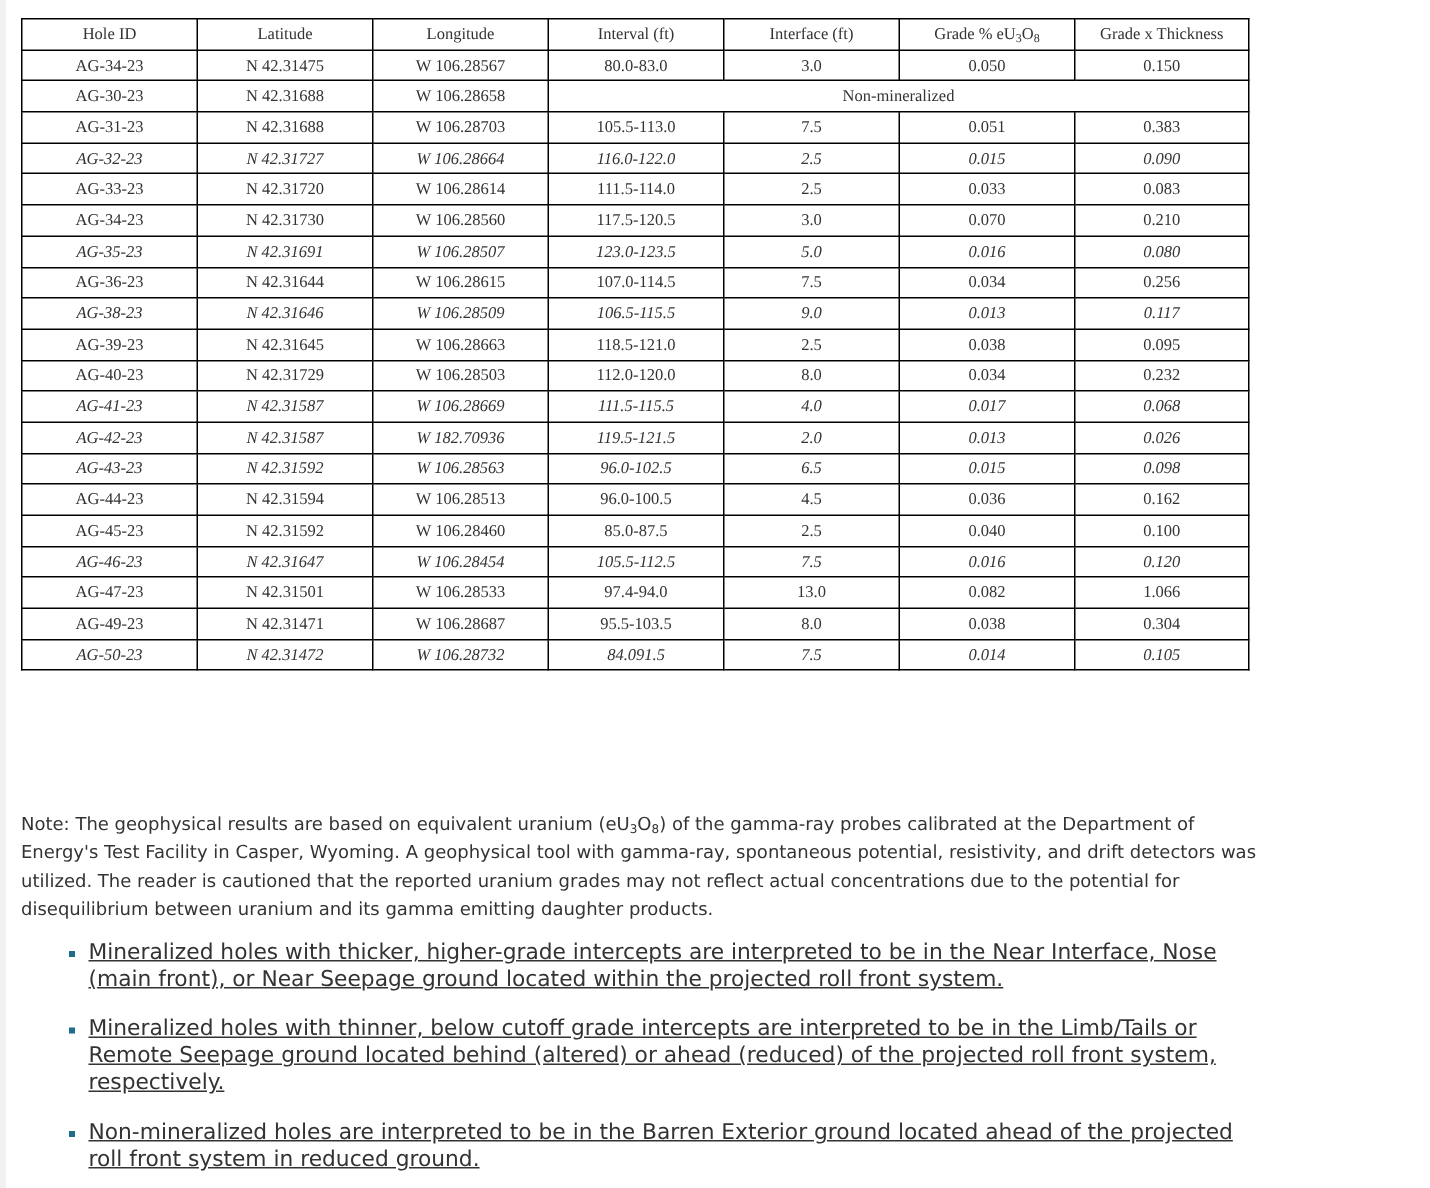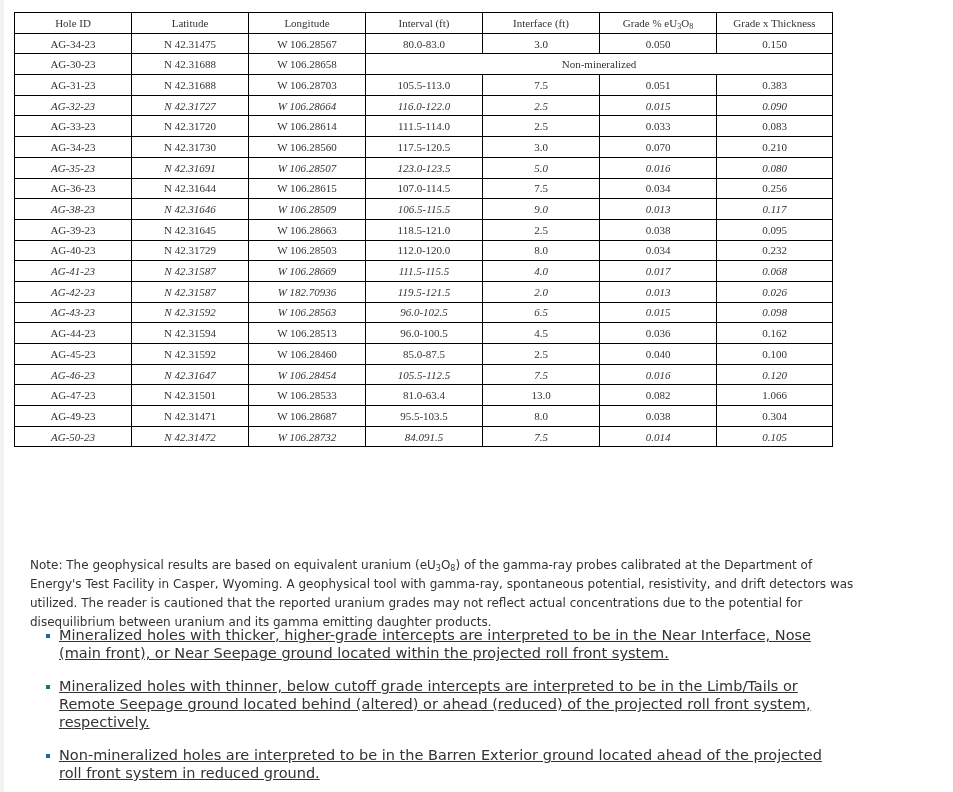--- a/index.html
+++ b/index.html
@@ -58,21 +58,21 @@
       line-height: 0;
     }
     .note {
       position: absolute;
       left: 14px;
       top: 540px;
       width: 825px;
       font-size: 12px;
       line-height: 19px;
       color: #333333;
-      margin: 16px;
+      margin: 0;
     }
     ul.bullets {
       position: absolute;
       left: 46px;
       top: 626px;
       width: 800px;
       margin: 0;
       padding: 0;
       list-style: none;
       font-size: 14.5px;
@@ -268,21 +268,21 @@
         <td>W 106.28454</td>
         <td>105.5-112.5</td>
         <td>7.5</td>
         <td>0.016</td>
         <td>0.120</td>
       </tr>
       <tr>
         <td>AG-47-23</td>
         <td>N 42.31501</td>
         <td>W 106.28533</td>
-        <td>81.0-63.4</td>
+        <td>97.4-94.0</td>
         <td>13.0</td>
         <td>0.082</td>
         <td>1.066</td>
       </tr>
       <tr>
         <td>AG-49-23</td>
         <td>N 42.31471</td>
         <td>W 106.28687</td>
         <td>95.5-103.5</td>
         <td>8.0</td>

